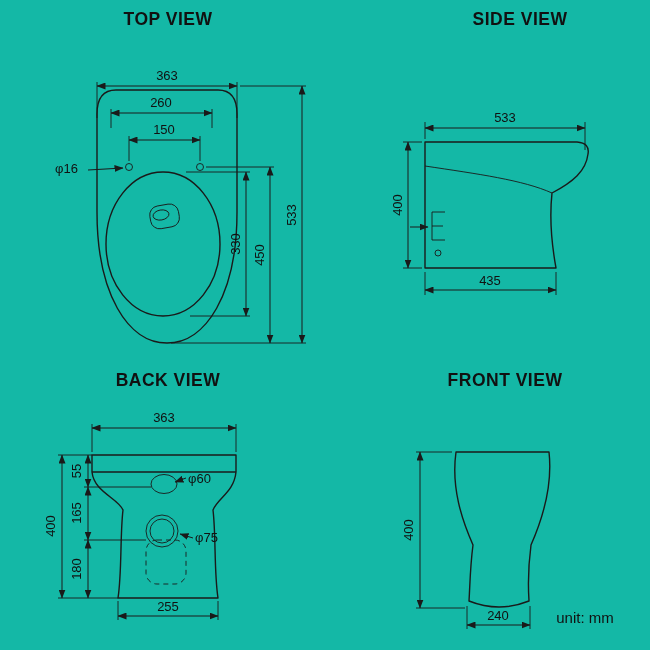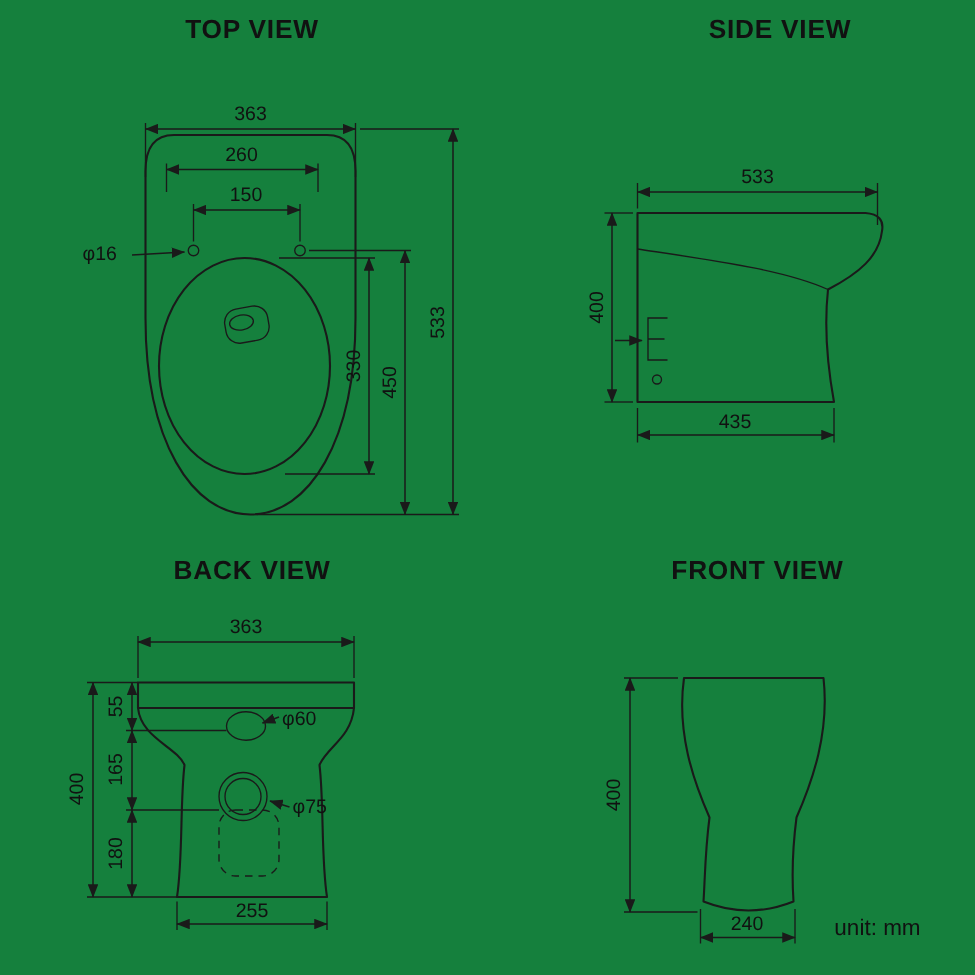--- a/index.html
+++ b/index.html
@@ -1,16 +1,16 @@
 <!DOCTYPE html>
 <html><head>
 <meta charset="utf-8">
 <style>
   html,body{margin:0;padding:0;background:#ffffff;}
-  .page{position:relative;width:650px;height:650px;background:#15803d;overflow:hidden;
+  .page{position:relative;width:650px;height:650px;background:#14b8a6;overflow:hidden;
         font-family:"Liberation Sans","DejaVu Sans",sans-serif;}
   svg{display:block;}
   .ln{stroke:#1a1a1a;stroke-width:1.4;fill:none;stroke-linejoin:round;}
   .thin{stroke:#1a1a1a;stroke-width:0.9;fill:none;}
   .dim{stroke:#1a1a1a;stroke-width:1;fill:none;}
   .dash{stroke-dasharray:5 4;}
   .dimtxt{font:13px "Liberation Sans","DejaVu Sans",sans-serif;fill:#111;}
   .title{font:600 17.5px "Liberation Sans","DejaVu Sans",sans-serif;fill:#111;letter-spacing:.5px;}
   .unit{font:15px "Liberation Sans","DejaVu Sans",sans-serif;fill:#111;}
 </style>

